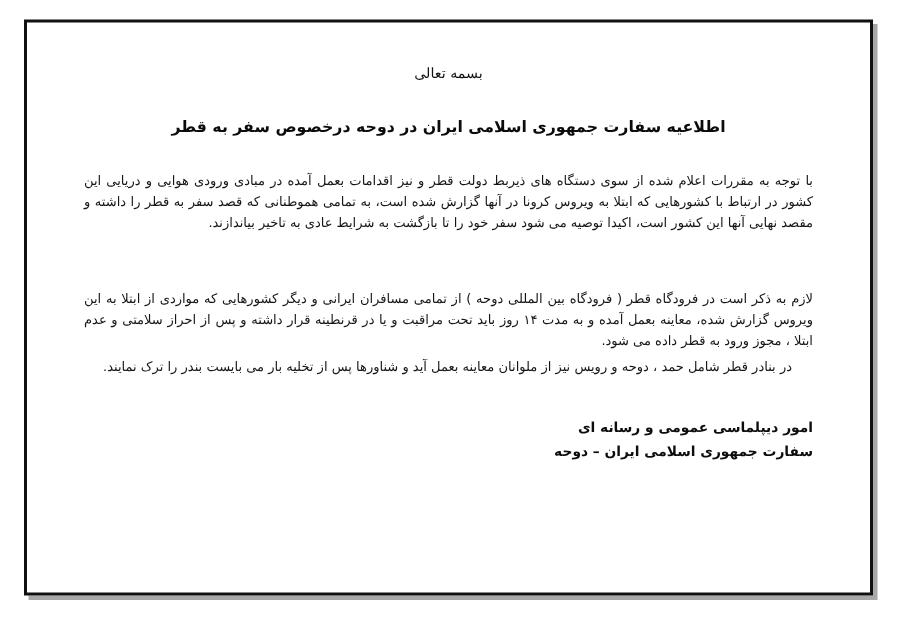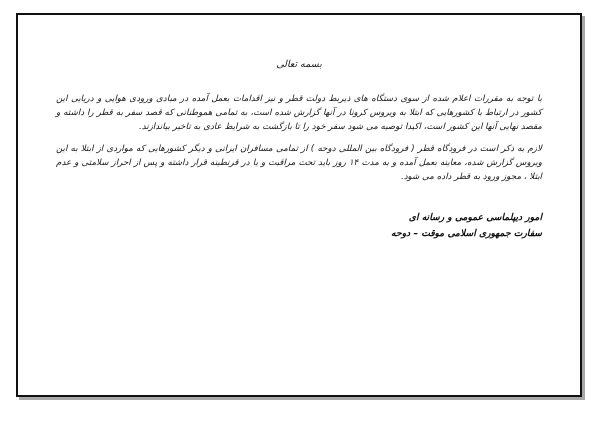--- a/index.html
+++ b/index.html
@@ -32,24 +32,23 @@
     box-sizing: border-box;
     background: #ffffff;
     border: 2px solid #111111;
     box-shadow: 3px 3px 0 0 #a8a8a8;
   }
 
   .doc-inner {
     box-sizing: border-box;
     width: 100%;
     height: 100%;
-    padding: 28px 38px 10px 38px;
+    padding: 14px 38px 10px 38px;
     direction: rtl;
     text-align: justify;
-    font-style: italic;
   }
 
   .bismillah {
     text-align: center;
     font-size: 9.5px;
     line-height: 1.4;
     color: #111111;
     margin: 14px 0 0 0;
     letter-spacing: 0.2px;
   }
@@ -69,21 +68,21 @@
     color: #161616;
     margin: 0;
     text-align: justify;
     text-justify: inter-word;
   }
 
   .para-block {
     margin-top: 21px;
   }
   .para-block.second {
-    margin-top: 7px;
+    margin-top: 37px;
   }
   .para-block.third {
     margin-top: 19px;
   }
 
   .sub-para {
     margin-top: 2px;
     text-indent: 14px;
   }
 
@@ -101,31 +100,33 @@
 </head>
 <body>
 
 <div class="page-wrap">
 
   <div class="doc-frame">
     <div class="doc-inner">
 
       <div class="bismillah">بسمه تعالی</div>
 
+      <div class="doc-title">اطلاعیه سفارت جمهوری اسلامی ایران در دوحه درخصوص سفر به قطر</div>
 
       <div class="para-block">
         <p class="body-para">با توجه به مقررات اعلام شده از سوی دستگاه های ذیربط دولت قطر و نیز اقدامات بعمل آمده در مبادی ورودی هوایی و دریایی این کشور در ارتباط با کشورهایی که ابتلا به ویروس کرونا در آنها گزارش شده است، به تمامی هموطنانی که قصد سفر به قطر را داشته و مقصد نهایی آنها این کشور است، اکیدا توصیه می شود سفر خود را تا بازگشت به شرایط عادی به تاخیر بیاندازند.</p>
       </div>
 
       <div class="para-block second">
         <p class="body-para">لازم به ذکر است در فرودگاه قطر ( فرودگاه بین المللی دوحه ) از تمامی مسافران ایرانی و دیگر کشورهایی که مواردی از ابتلا به این ویروس گزارش شده، معاینه بعمل آمده و به مدت ۱۴ روز باید تحت مراقبت و یا در قرنطینه قرار داشته و پس از احراز سلامتی و عدم ابتلا ، مجوز ورود به قطر داده می شود.</p>
+        <p class="body-para sub-para">در بنادر قطر شامل حمد ، دوحه و رویس نیز از ملوانان معاینه بعمل آید و شناورها پس از تخلیه بار می بایست بندر را ترک نمایند.</p>
       </div>
 
 
       <div class="sign-block">
         <span class="sign-line">امور دیپلماسی عمومی و رسانه ای</span>
-        <span class="sign-line">سفارت جمهوری اسلامی موقت – دوحه</span>
+        <span class="sign-line">سفارت جمهوری اسلامی ایران – دوحه</span>
       </div>
 
     </div>
   </div>
 
 </div>
 
 </body></html>

